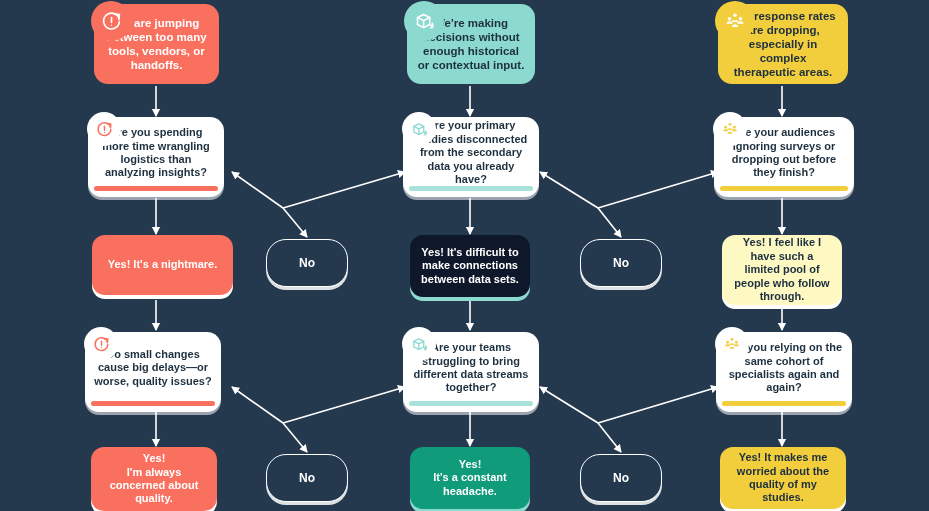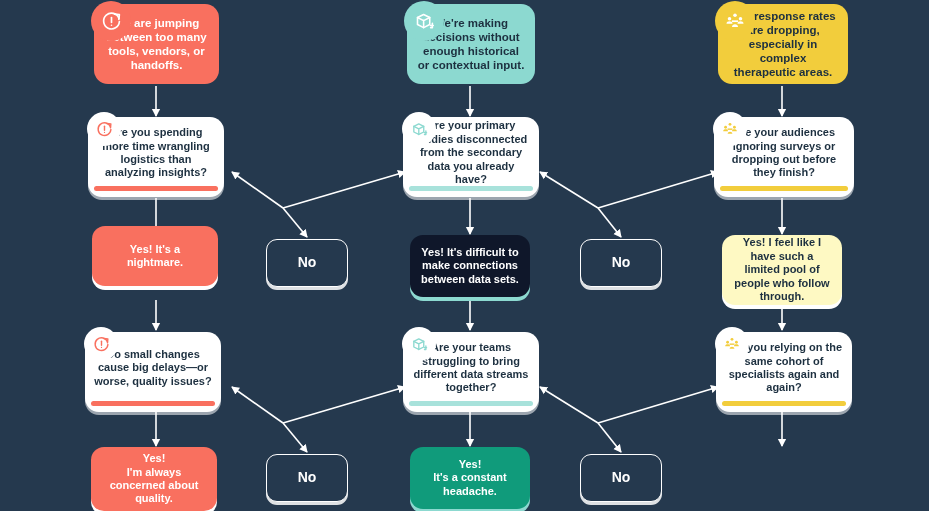--- a/index.html
+++ b/index.html
@@ -61,22 +61,22 @@
   .yes{
     color:#ffffff;font-weight:bold;font-size:11px;
     border-radius:13px;
   }
   .yes.dark-text{color:#1d3040;}
 
   
   .no{
     background:#25394E;
     border:1.6px solid #ffffff;
-    color:#ffffff;font-weight:bold;font-size:14px;
-    border-radius:11px;
+    color:#ffffff;font-weight:bold;font-size:12px;
+    border-radius:20px;
     box-shadow:0 3px 0 0 rgba(255,255,255,.85);
   }
 </style>
 </head>
 <body>
 
 <div id="canvas">
 
   <svg id="wires" viewBox="0 0 929 511" xmlns="http://www.w3.org/2000/svg">
     <defs>
@@ -140,21 +140,21 @@
   <div class="qbar" style="left:94px;right:auto;width:124px;top:186px;background:#F9705F;"></div>
   <div class="qtab" style="left:87px;top:112px;">
     <svg width="17" height="17" viewBox="0 0 24 24" fill="none" stroke="#F9705F" stroke-width="2" stroke-linecap="round" stroke-linejoin="round">
       <path d="M20.5 8.5A9 9 0 1 0 21 12"></path>
         <polyline points="15.5 3.5 21 4.2 20.4 9.6"></polyline>
       <line x1="12" y1="7.5" x2="12" y2="13"></line>
         <circle cx="12" cy="16.2" r="0.9" fill="#F9705F" stroke="none"></circle>
     </svg>
   </div>
 
-  <div class="node yes" style="left:92px;top:226px;width:126px;height:60px;background:#F9705F;box-shadow:0 4px 0 0 #FFFFFF;">
+  <div class="node yes" style="left:92px;top:235px;width:141px;height:60px;background:#F9705F;box-shadow:0 4px 0 0 #FFFFFF;">
     <span class="txt">Yes!  It's a nightmare.</span>
   </div>
 
   <div class="node qcard" style="left:85px;top:332px;width:136px;height:80px;">
     <span class="txt">Do small changes cause big delays—or worse, quality issues?</span>
   </div>
   <div class="qbar" style="left:91px;width:124px;top:401px;background:#F9705F;"></div>
   <div class="qtab" style="left:84px;top:327px;">
     <svg width="17" height="17" viewBox="0 0 24 24" fill="none" stroke="#F9705F" stroke-width="2" stroke-linecap="round" stroke-linejoin="round">
       <path d="M20.5 8.5A9 9 0 1 0 21 12"></path>
@@ -257,20 +257,23 @@
       <circle cx="12" cy="5" r="2.1"></circle>
         <circle cx="5.4" cy="9.4" r="2.1"></circle>
         <circle cx="18.6" cy="9.4" r="2.1"></circle>
       <path d="M8.3 11.2h7.4v2.1H8.3z"></path>
         <path d="M1.8 15.2c0-1.9 1.6-2.9 3.6-2.9s3.6 1 3.6 2.9z"></path>
       <path d="M8.4 19.1c0-2 1.6-3.1 3.6-3.1s3.6 1.1 3.6 3.1z"></path>
       <path d="M15 15.2c0-1.9 1.6-2.9 3.6-2.9s3.6 1 3.6 2.9z"></path>
     </svg>
   </div>
 
+  <div class="node yes dark-text" style="left:720px;top:447px;width:126px;height:62px;background:#F2CD3C;box-shadow:0 4px 0 0 #FFFFFF;">
+    <span class="txt">Yes! It makes me worried about the quality of my studies.</span>
+  </div>
 
   <div class="node no" style="left:266px;top:239px;width:82px;height:48px;">
     <span class="txt">No</span>
   </div>
   <div class="node no" style="left:580px;top:239px;width:82px;height:48px;">
     <span class="txt">No</span>
   </div>
   <div class="node no" style="left:266px;top:454px;width:82px;height:48px;">
     <span class="txt">No</span>
   </div>

